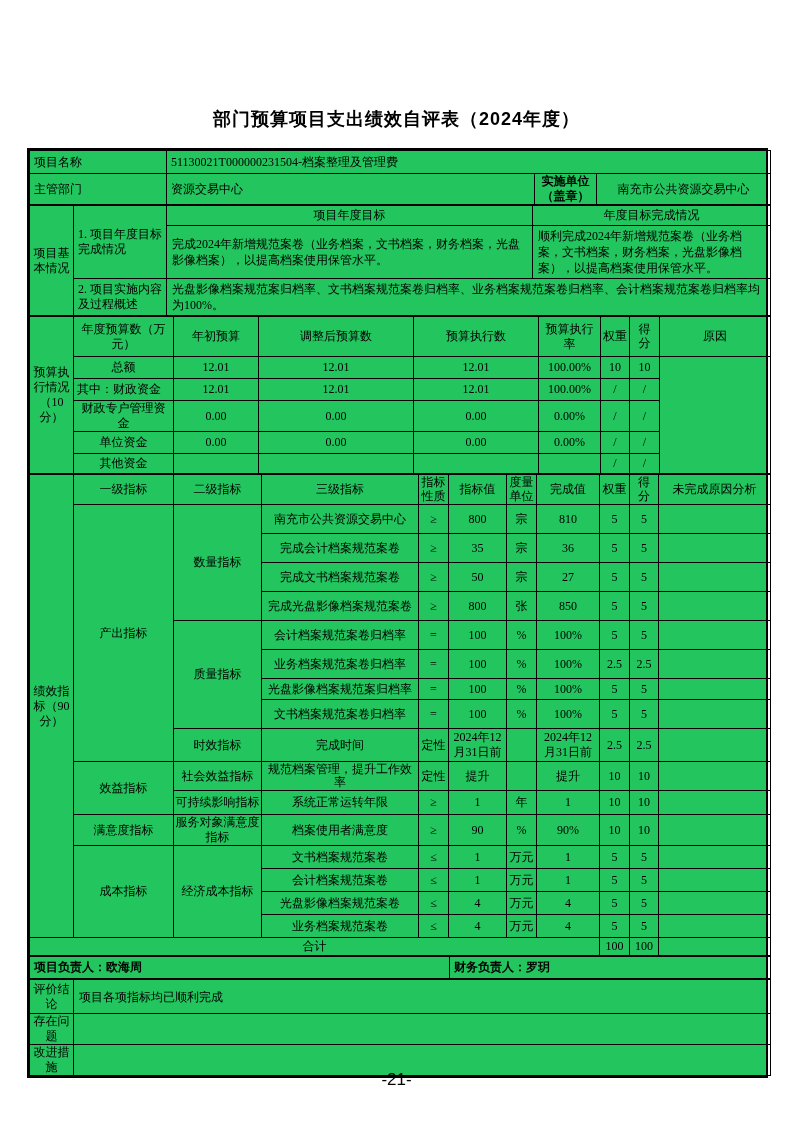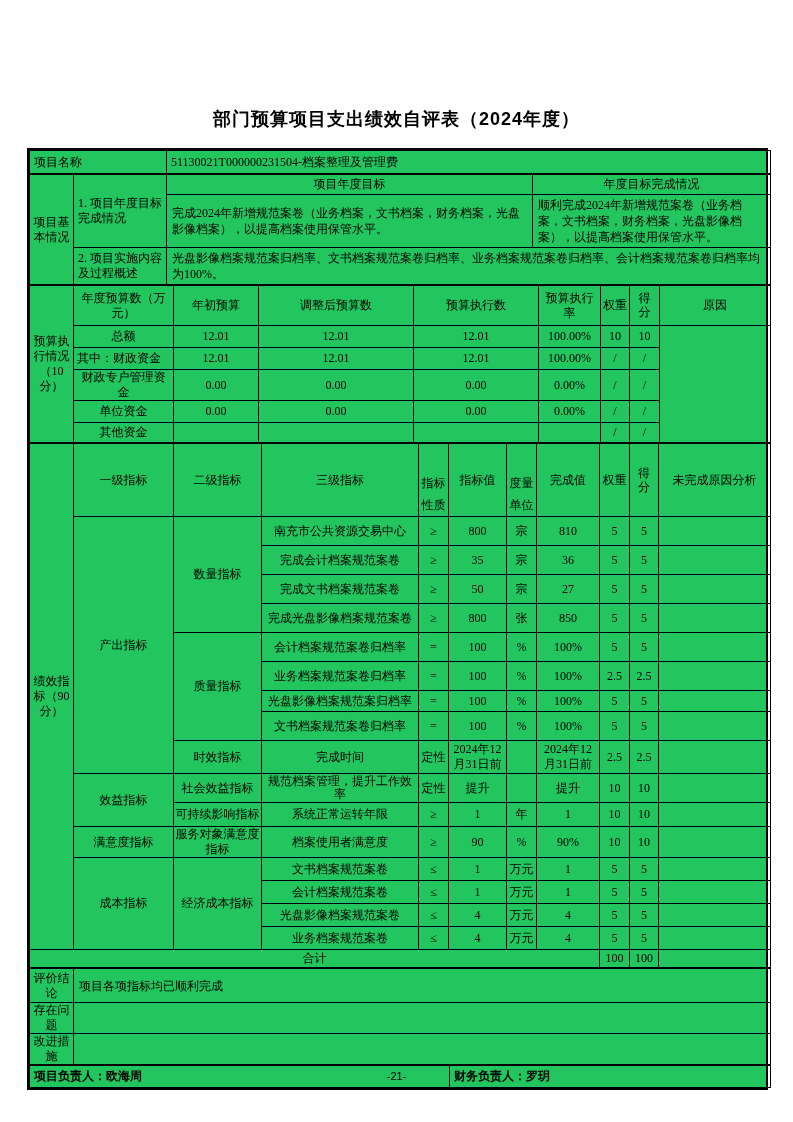--- a/index.html
+++ b/index.html
@@ -22,24 +22,24 @@
   table { border-collapse:collapse; width:100%; table-layout:fixed; }
   td {
     border:1px solid #000; font-size:12px; line-height:15px;
     padding:1px 2px; text-align:center; vertical-align:middle;
     word-break:break-all;
   }
   td.left { text-align:left; padding-left:4px; }
   td.just { text-align:left; padding:2px 5px; line-height:16px; }
   .bold { font-weight:bold; }
   .w1 { display:inline-block; width:1.05em; line-height:14px; }
-  .w2 { display:inline-block; width:2.1em; line-height:22px;margin-top:28px; }
+  .w2 { display:inline-block; width:2.1em; line-height:14px; }
   .pagenum {
     position:absolute; top:1070px; left:0; width:793px; text-align:center;
-    font-size:11px; font-family:"Liberation Sans","DejaVu Sans",sans-serif;
+    font-size:17px; font-family:"Liberation Sans","DejaVu Sans",sans-serif;
   }
 </style>
 </head>
 <body>
 
 <div class="page">
 
   <div class="doc-title">部门预算项目支出绩效自评表（2024年度）</div>
 
   <div class="doc-table">
@@ -48,20 +48,26 @@
       <colgroup>
           <col style="width:137px">
           <col style="width:368px">
           <col style="width:62px">
           <col style="width:174px">
         </colgroup>
       <tbody>
           <tr style="height:23px">
         <td class="left">项目名称</td>
         <td class="left" colspan="3">51130021T000000231504-档案整理及管理费</td>
+      </tr>
+      <tr style="height:28px">
+        <td class="left">主管部门</td>
+        <td class="left">资源交易中心</td>
+        <td class="bold" style="padding:0">实施单位（盖章）</td>
+        <td>南充市公共资源交易中心</td>
       </tr>
     </tbody>
       </table>
 
     <table>
       <colgroup>
           <col style="width:44px">
           <col style="width:93px">
           <col style="width:366px">
           <col style="width:238px">
@@ -360,48 +366,48 @@
         <td colspan="8">合计</td>
         <td>100</td>
         <td>100</td>
         <td></td>
       </tr>
     </tbody>
       </table>
 
     <table>
       <colgroup>
+          <col style="width:420px">
+          <col style="width:321px">
+        </colgroup>
+      <tbody>
+          <tr style="height:22px">
+        <td class="left bold">项目负责人：欧海周</td>
+        <td class="left bold">财务负责人：罗玥</td>
+      </tr>
+    </tbody>
+      </table>
+
+    <table>
+      <colgroup>
           <col style="width:44px">
           <col style="width:697px">
         </colgroup>
       <tbody>
           <tr style="height:34px">
         <td style="padding:0 2px">评价结论</td>
         <td class="just">项目各项指标均已顺利完成</td>
       </tr>
       <tr style="height:28px">
         <td style="padding:0 2px">存在问题</td>
         <td class="just"></td>
       </tr>
       <tr style="height:28px">
         <td style="padding:0 2px">改进措施</td>
         <td class="just"></td>
       </tr>
     </tbody>
       </table>
 
-    <table>
-      <colgroup>
-          <col style="width:420px">
-          <col style="width:321px">
-        </colgroup>
-      <tbody>
-          <tr style="height:22px">
-        <td class="left bold">项目负责人：欧海周</td>
-        <td class="left bold">财务负责人：罗玥</td>
-      </tr>
-    </tbody>
-      </table>
-
   </div>
 
   <div class="pagenum">-21-</div>
 </div>
 
 </body></html>

